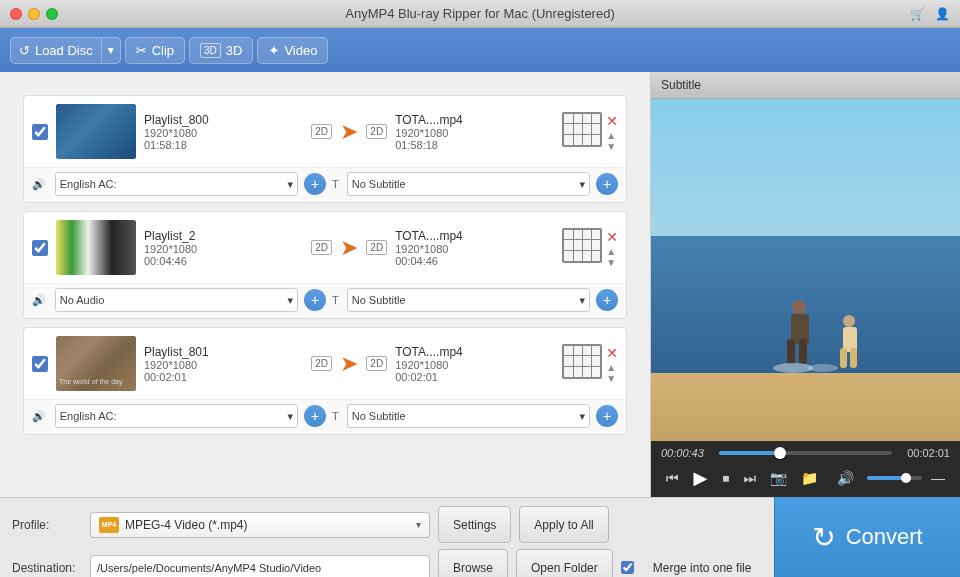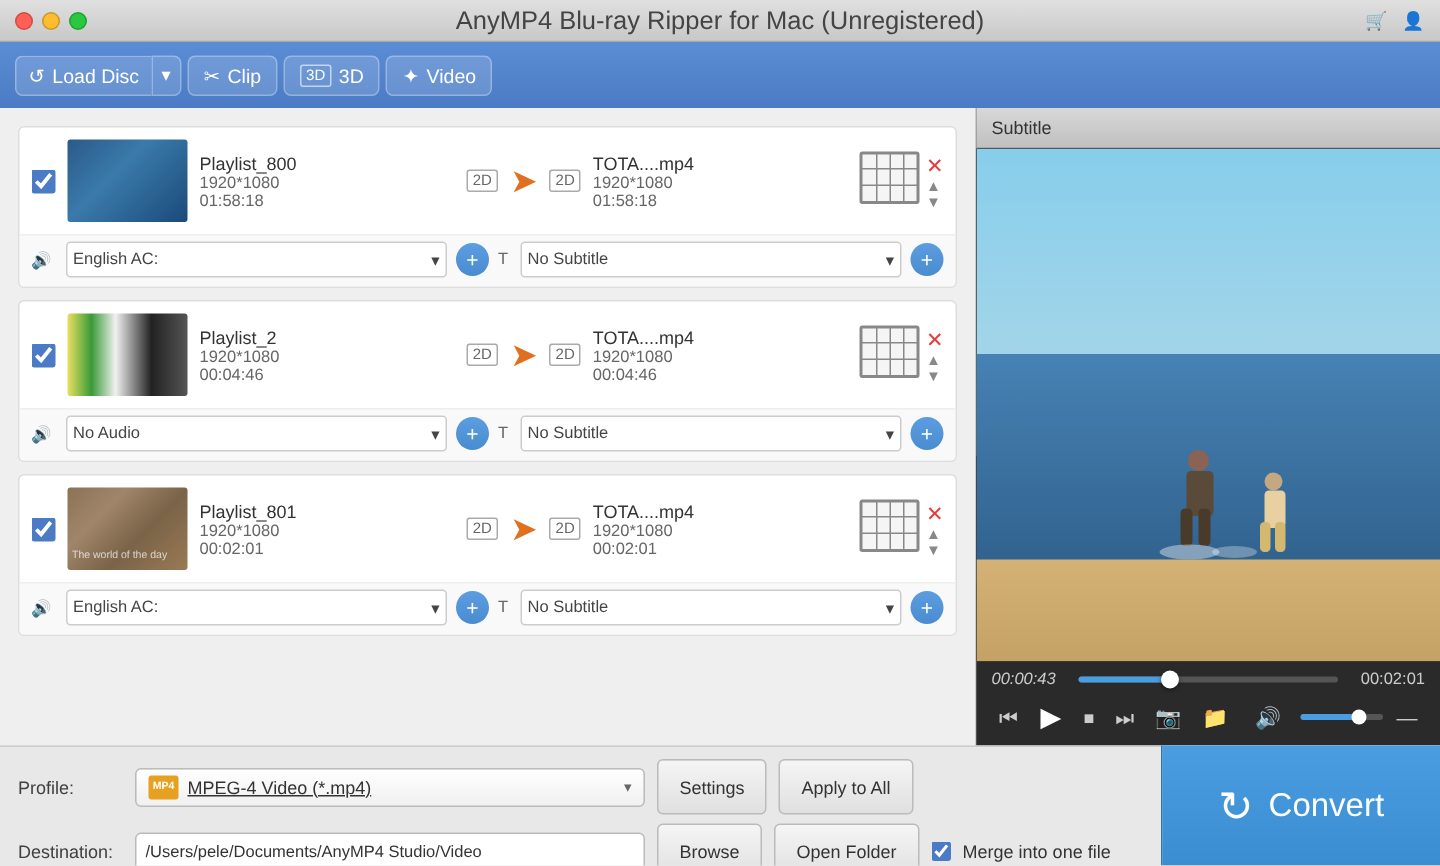--- a/index.html
+++ b/index.html
@@ -33,21 +33,21 @@
       border: 1px solid rgba(0,0,0,0.2);
       cursor: pointer;
     }
     .wc-close { background: #ff5f57; }
     .wc-min { background: #febc2e; }
     .wc-max { background: #28c840; }
     .titlebar-title {
       position: absolute;
       left: 50%;
       transform: translateX(-50%);
-      font-size: 17px;
+      font-size: 13px;
       color: #444;
     }
     .titlebar-icons {
       margin-left: auto;
       display: flex;
       gap: 10px;
       color: #666;
     }
 
     
@@ -103,21 +103,21 @@
     .main-content {
       display: flex;
       height: calc(577px - 28px - 44px - 80px);
       background: #f0f0f0;
     }
 
     
     .playlist-panel {
       flex: 1;
       overflow-y: auto;
-      padding: 12px;
+      padding: 23px;
       background: #efefef;
     }
     .playlist-panel::-webkit-scrollbar { width: 8px; }
     .playlist-panel::-webkit-scrollbar-track { background: #ddd; }
     .playlist-panel::-webkit-scrollbar-thumb { background: #aaa; border-radius: 4px; }
 
     
     .preview-panel {
       width: 310px;
       background: #2a2a2a;
@@ -451,21 +451,21 @@
       border-radius: 2px;
       margin-right: 6px;
       display: flex;
       align-items: center;
       justify-content: center;
       font-size: 8px;
       color: white;
       font-weight: bold;
       flex-shrink: 0;
     }
-    .profile-text { flex: 1; font-size: 12px; color: #333; text-decoration: underline; }
+    .profile-text { flex: 1; font-size: 12px; color: #333; }
     .profile-arrow { color: #666; font-size: 10px; }
     .action-btn {
       height: 37px;
       padding: 0 14px;
       background: linear-gradient(to bottom, #f5f5f5, #e0e0e0);
       border: 1px solid #bbb;
       border-radius: 4px;
       font-size: 12px;
       color: #333;
       cursor: pointer;
@@ -477,21 +477,21 @@
       border-radius: 4px;
       background: white;
       font-size: 11px;
       padding: 0 6px;
       color: #333;
       max-width: 340px;
     }
     .merge-checkbox-container {
       display: flex;
       align-items: center;
-      gap: 8px;
+      gap: 19px;
       font-size: 12px;
       color: #333;
     }
     .merge-checkbox {
       accent-color: #4a7bc4;
     }
 
     
     .convert-section {
       position: absolute;

